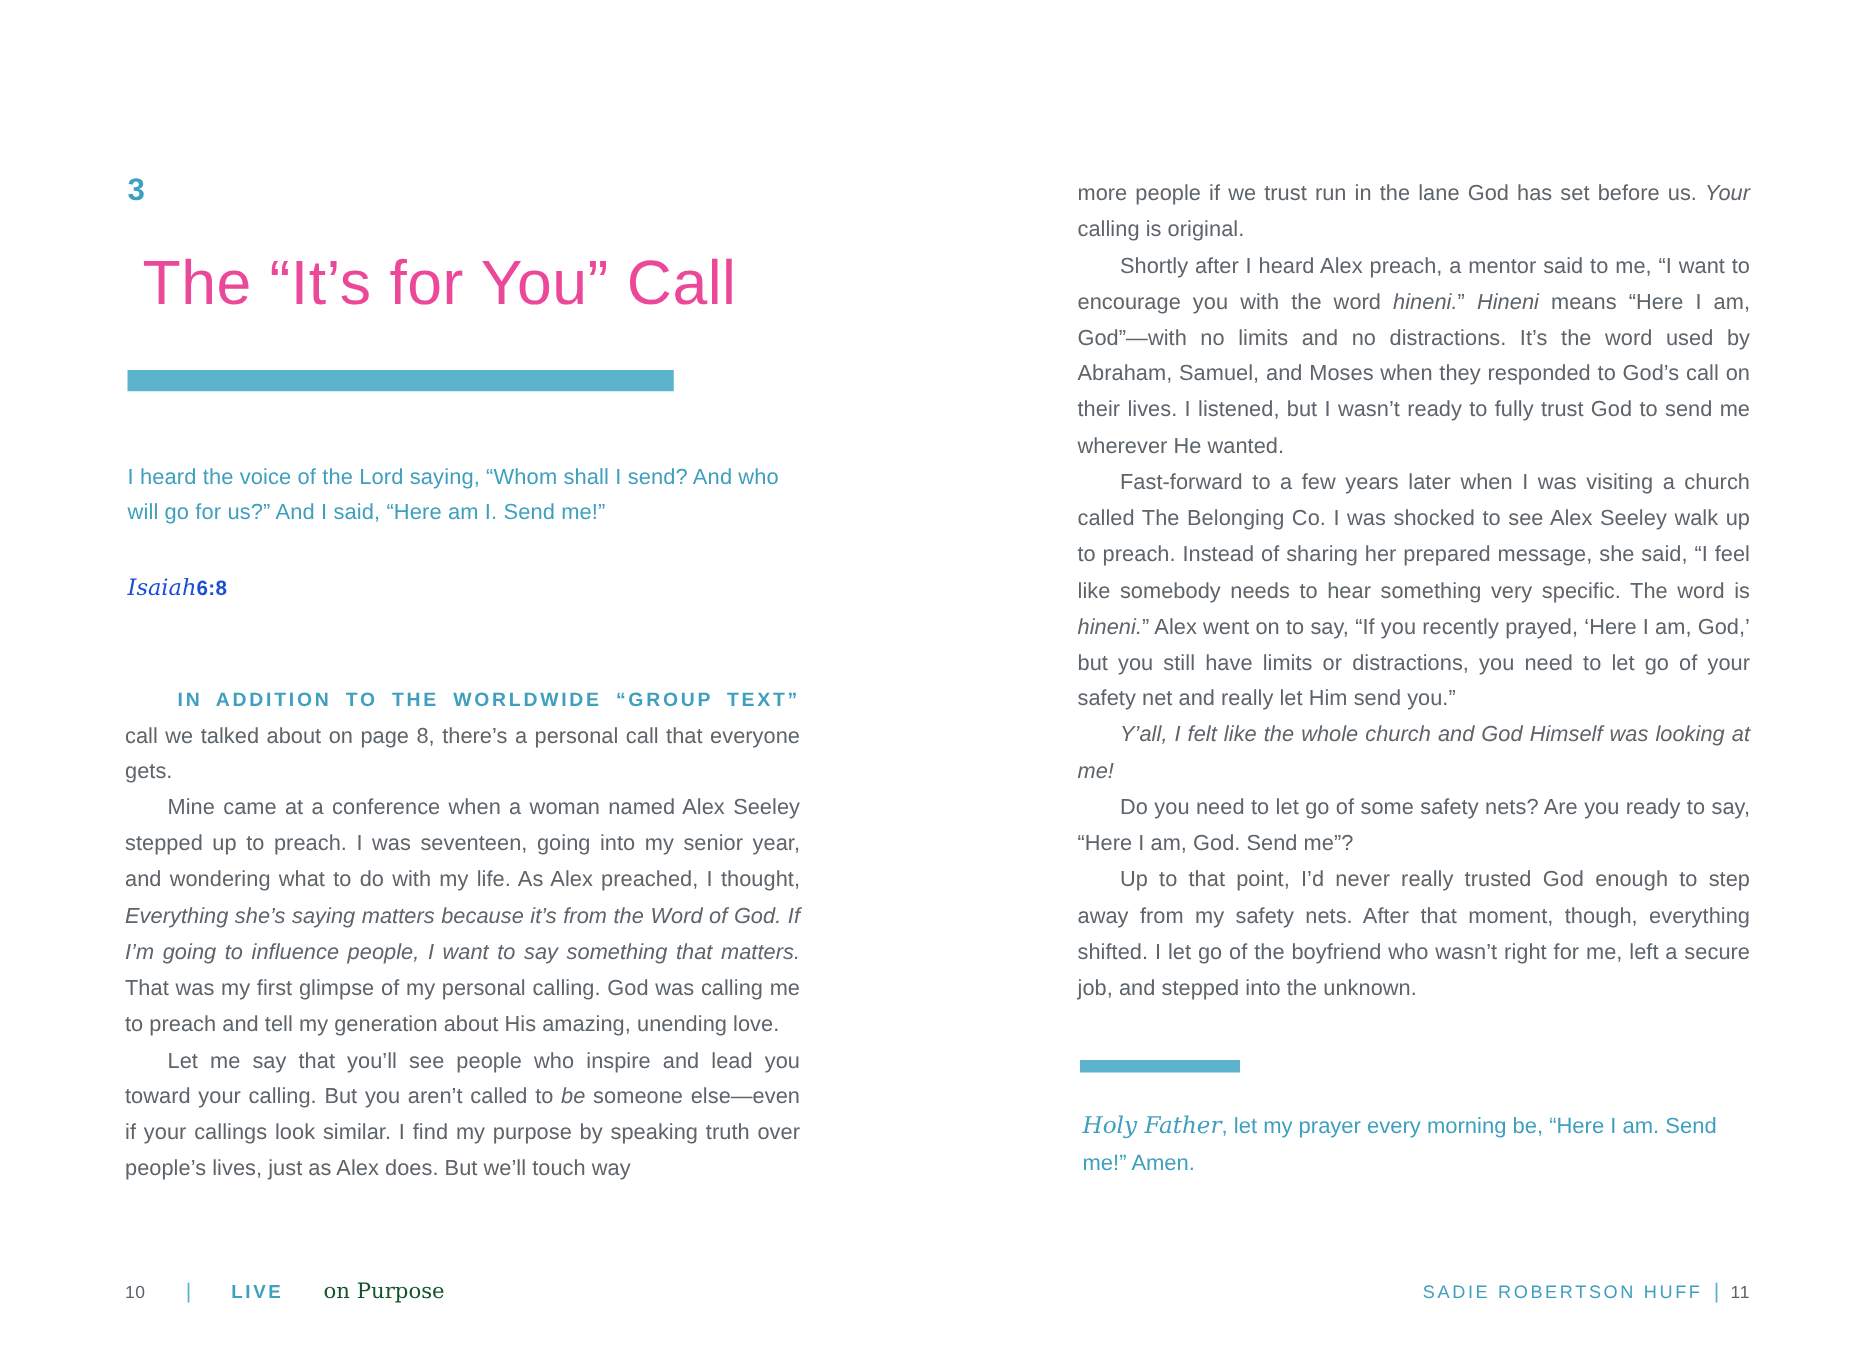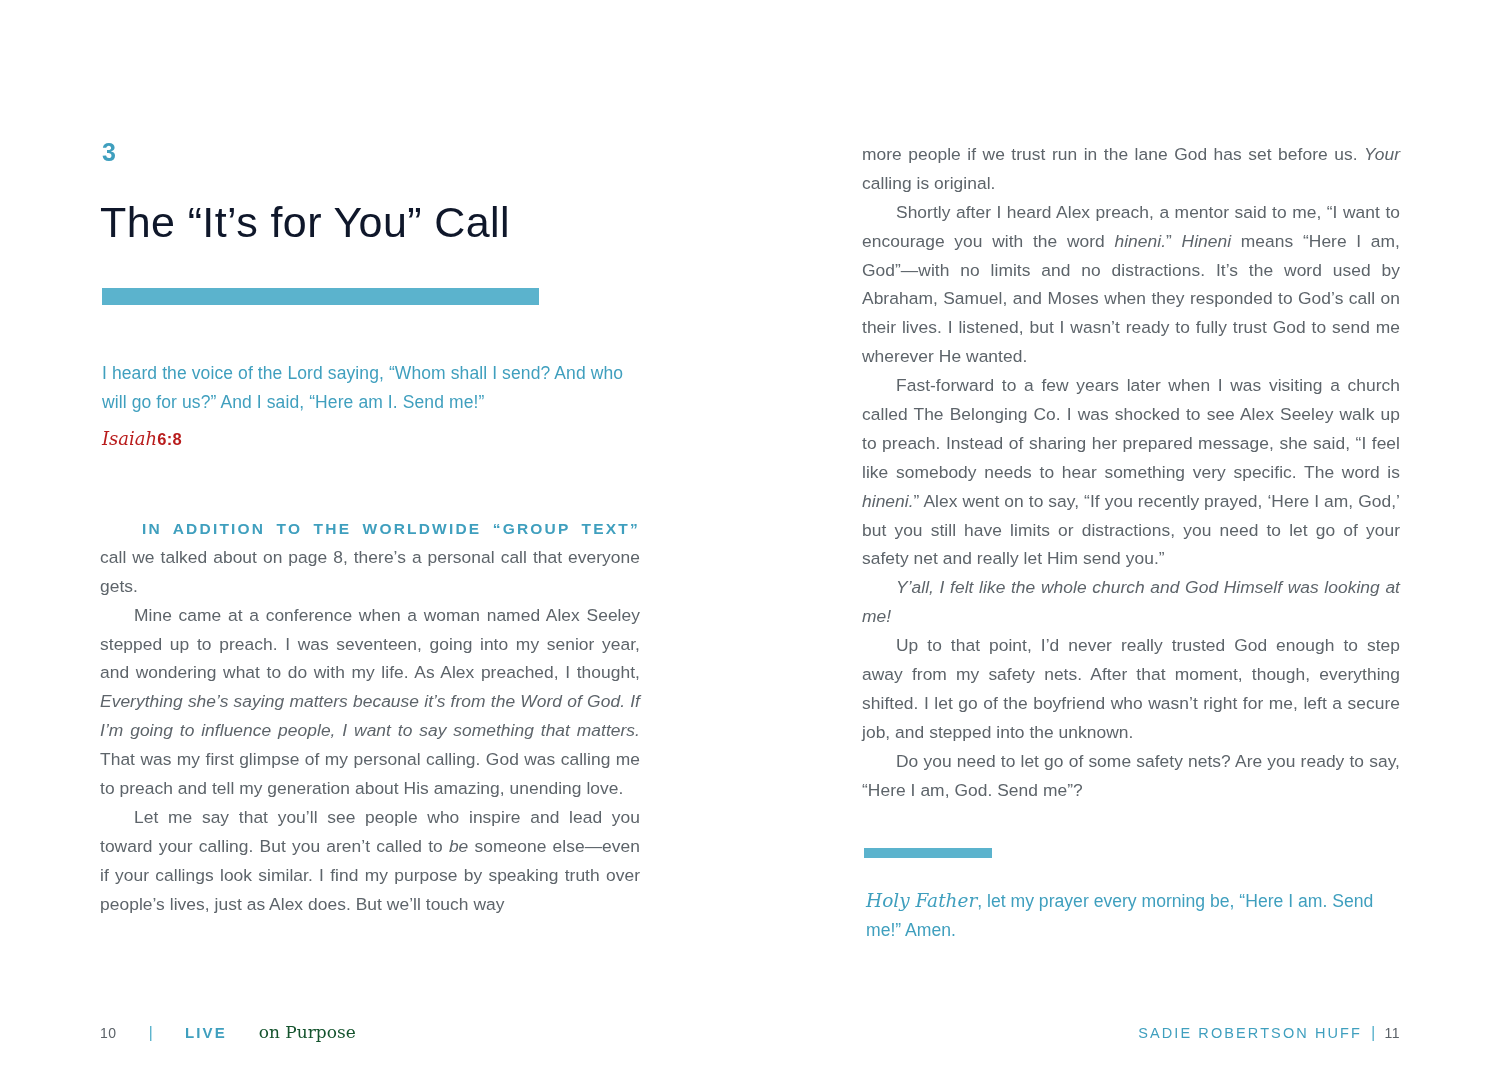--- a/index.html
+++ b/index.html
@@ -40,45 +40,45 @@
   
   .chapter-number {
     font-size: 25px;
     font-weight: bold;
     color: #3f9fbe;
     letter-spacing: 0.5px;
     line-height: 1;
     margin: 0 0 34px 2px;
   }
   .chapter-title {
-    font-size: 43px;
+    font-size: 50px;
     font-weight: 300;
-    color: #0f172a;
+    color: #ec4899;
     letter-spacing: 0.4px;
     line-height: 1.1;
-    margin: 0 0 42px 0;
+    margin: 0 0 42px 14px;
     white-space: nowrap;
   }
   .rule-wide {
     width: 437px;
     height: 17px;
     background: #5bb3cd;
     margin: 0 0 54px 2px;
   }
   .verse {
     font-size: 17.5px;
     line-height: 1.62;
     color: #3f9fbe;
-    margin: 0 0 12px 2px;
+    margin: 0 0 36px 2px;
     max-width: 540px;
     letter-spacing: 0.1px;
   }
   .verse-ref {
     margin: 0 0 64px 2px;
-    color: #b91c1c;
+    color: #1d4ed8;
     font-size: 17px;
     letter-spacing: 0.3px;
   }
   .verse-ref .book {
     font-family: "DejaVu Serif", serif;
     font-style: italic;
     font-size: 18px;
     letter-spacing: 0px;
   }
   .verse-ref .num {
@@ -206,23 +206,23 @@
   <div class="page page-right">
 
     <p class="body-p"><span>more people if we trust run in the lane God has set before us. </span><em>Your</em><span> calling is original.</span></p>
 
     <p class="body-p indent"><span>Shortly after I heard Alex preach, a mentor said to me, “I want to encourage you with the word </span><em>hineni.</em><span>” </span><em>Hineni</em><span> means “Here I am, God”—with no limits and no distractions. It’s the word used by Abraham, Samuel, and Moses when they responded to God’s call on their lives. I listened, but I wasn’t ready to fully trust God to send me wherever He wanted.</span></p>
 
     <p class="body-p indent"><span>Fast-forward to a few years later when I was visiting a church called The Belonging Co. I was shocked to see Alex Seeley walk up to preach. Instead of sharing her prepared message, she said, “I feel like somebody needs to hear something very specific. The word is </span><em>hineni.</em><span>” Alex went on to say, “If you recently prayed, ‘Here I am, God,’ but you still have limits or distractions, you need to let go of your safety net and really let Him send you.”</span></p>
 
     <p class="body-p indent"><em>Y’all, I felt like the whole church and God Himself was looking at me!</em></p>
 
+    <p class="body-p indent">Do you need to let go of some safety nets? Are you ready to say, “Here I am, God. Send me”?</p>
+
     <p class="body-p indent">Up to that point, I’d never really trusted God enough to step away from my safety nets. After that moment, though, everything shifted. I let go of the boyfriend who wasn’t right for me, left a secure job, and stepped into the unknown.</p>
-
-    <p class="body-p indent">Do you need to let go of some safety nets? Are you ready to say, “Here I am, God. Send me”?</p>
 
     <div class="rule-small"></div>
 
     <p class="prayer"><span class="script">Holy Father</span><span>, let my prayer every morning be, “Here I am. Send me!” Amen.</span></p>
 
     <div class="footer footer-right">
       <span class="author">SADIE ROBERTSON HUFF</span>
       <span class="bar">|</span>
       <span class="pagenum">11</span>
     </div>

